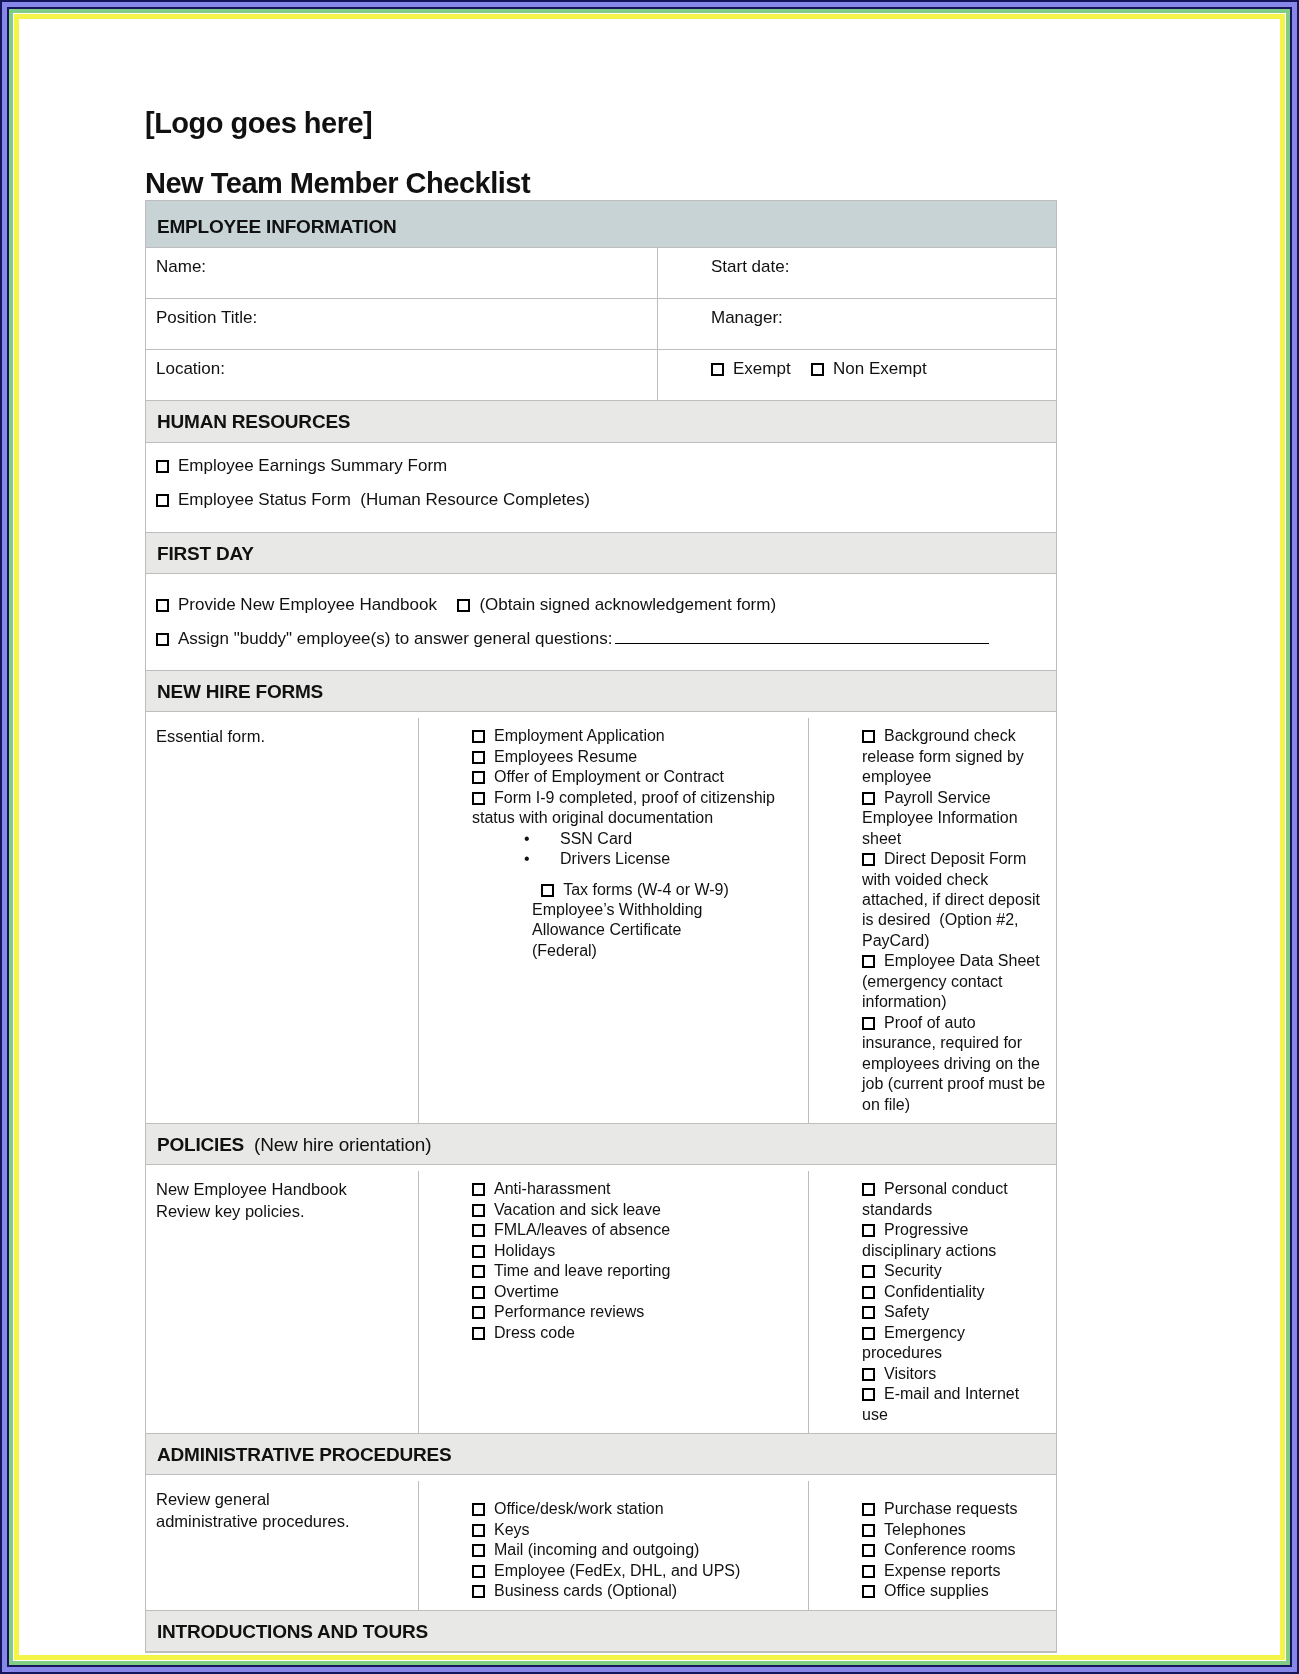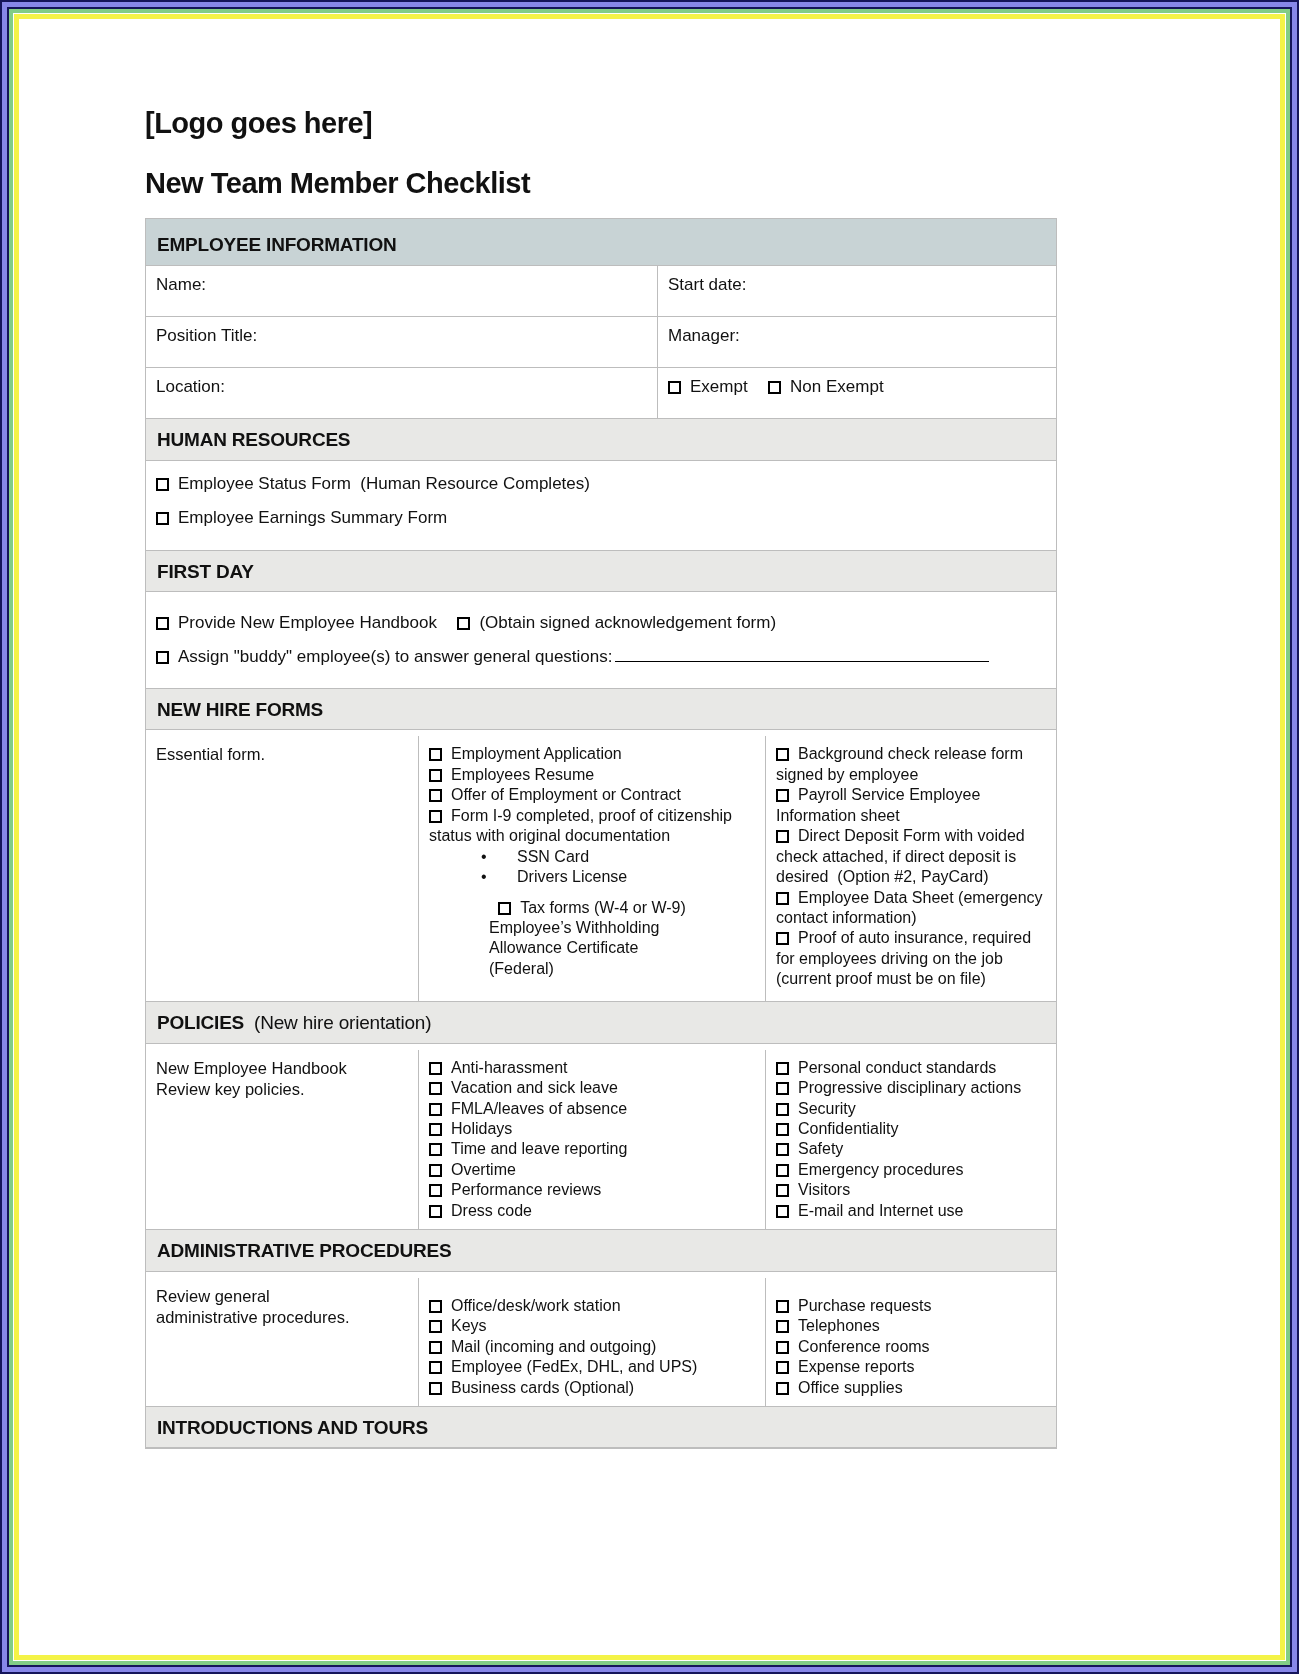--- a/index.html
+++ b/index.html
@@ -17,32 +17,32 @@
   
   .b1{position:absolute;inset:0;background:#15155a;}
   .b2{position:absolute;inset:2px;background:#8787e9;}
   .b3{position:absolute;inset:7px;background:#15155a;}
   .b4{position:absolute;inset:9px;background:#82cd86;}
   .b5{position:absolute;inset:13px;background:#ffffff;}
   .b6{position:absolute;inset:14px;background:#f4f347;}
   .b7{position:absolute;inset:19px;background:#ffffff;}
   .content{position:absolute;inset:19px;padding:88px 0 0 126px;border-radius:18px;}
   h1{font-size:29px;font-weight:bold;letter-spacing:-.5px;margin:0 0 27px 0;}
-  h2{font-size:29px;font-weight:bold;letter-spacing:-.5px;margin:0 0 18px 0;}
+  h2{font-size:29px;font-weight:bold;letter-spacing:-.5px;margin:0 0 0 0;}
 
   .tbl{width:912px;border:1px solid var(--line);font-size:16px;line-height:1.28;}
   .sec-hdr{
     border-bottom:1px solid var(--line);
     padding:9px 11px 7px 11px;
     font-weight:bold;font-size:19px;letter-spacing:-.2px;
     background:var(--hdr-gray);
   }
   .sec-hdr.first{background:var(--hdr-blue);padding:14px 11px 8px 11px;}
   .sec-hdr .suffix{font-weight:normal;margin-left:10px;}
-  .row{display:grid;border-bottom:1px solid var(--line);}
+  .row{display:grid;border-bottom:1px solid var(--line);gap:43px;}
   .row:last-child{border-bottom:none;}
   .row-2col{grid-template-columns:512px 1fr;}
   .row-3col{grid-template-columns:273px 347px 1fr;margin-top:6px;}
   .row-1col{grid-template-columns:1fr;}
   .cell{padding:8px 10px;border-right:1px solid var(--line);}
   .cell:last-child{border-right:none;}
   .cell.field{height:50px;}
   .lbl{font-size:17px;white-space:pre-wrap;}
   .left-note{max-width:215px;display:block;font-size:16.5px;white-space:pre-wrap;}
 
@@ -116,22 +116,22 @@
         <span class="ck-item"><span class="ckbox"></span><span class="ck-label lbl">Exempt</span></span>
         <span class="ck-item inline-gap"><span class="ckbox"></span><span class="ck-label lbl">Non Exempt</span></span>
       </div>
     </div>
 
     <div class="sec-hdr">
       <span>HUMAN RESOURCES</span>
     </div>
     <div class="row row-1col">
       <div class="cell hr-cell spaced">
+        <div class="ck-item"><span class="ckbox"></span><span class="ck-label lbl">Employee Earnings Summary Form</span></div>
         <div class="ck-item"><span class="ckbox"></span><span class="ck-label lbl">Employee Status Form  (Human Resource Completes)</span></div>
-        <div class="ck-item"><span class="ckbox"></span><span class="ck-label lbl">Employee Earnings Summary Form</span></div>
       </div>
     </div>
 
     <div class="sec-hdr">
       <span>FIRST DAY</span>
     </div>
     <div class="row row-1col">
       <div class="cell fd-cell">
         <div class="ck-item">
           <span class="ckbox"></span><span class="ck-label lbl">Provide New Employee Handbook</span>

